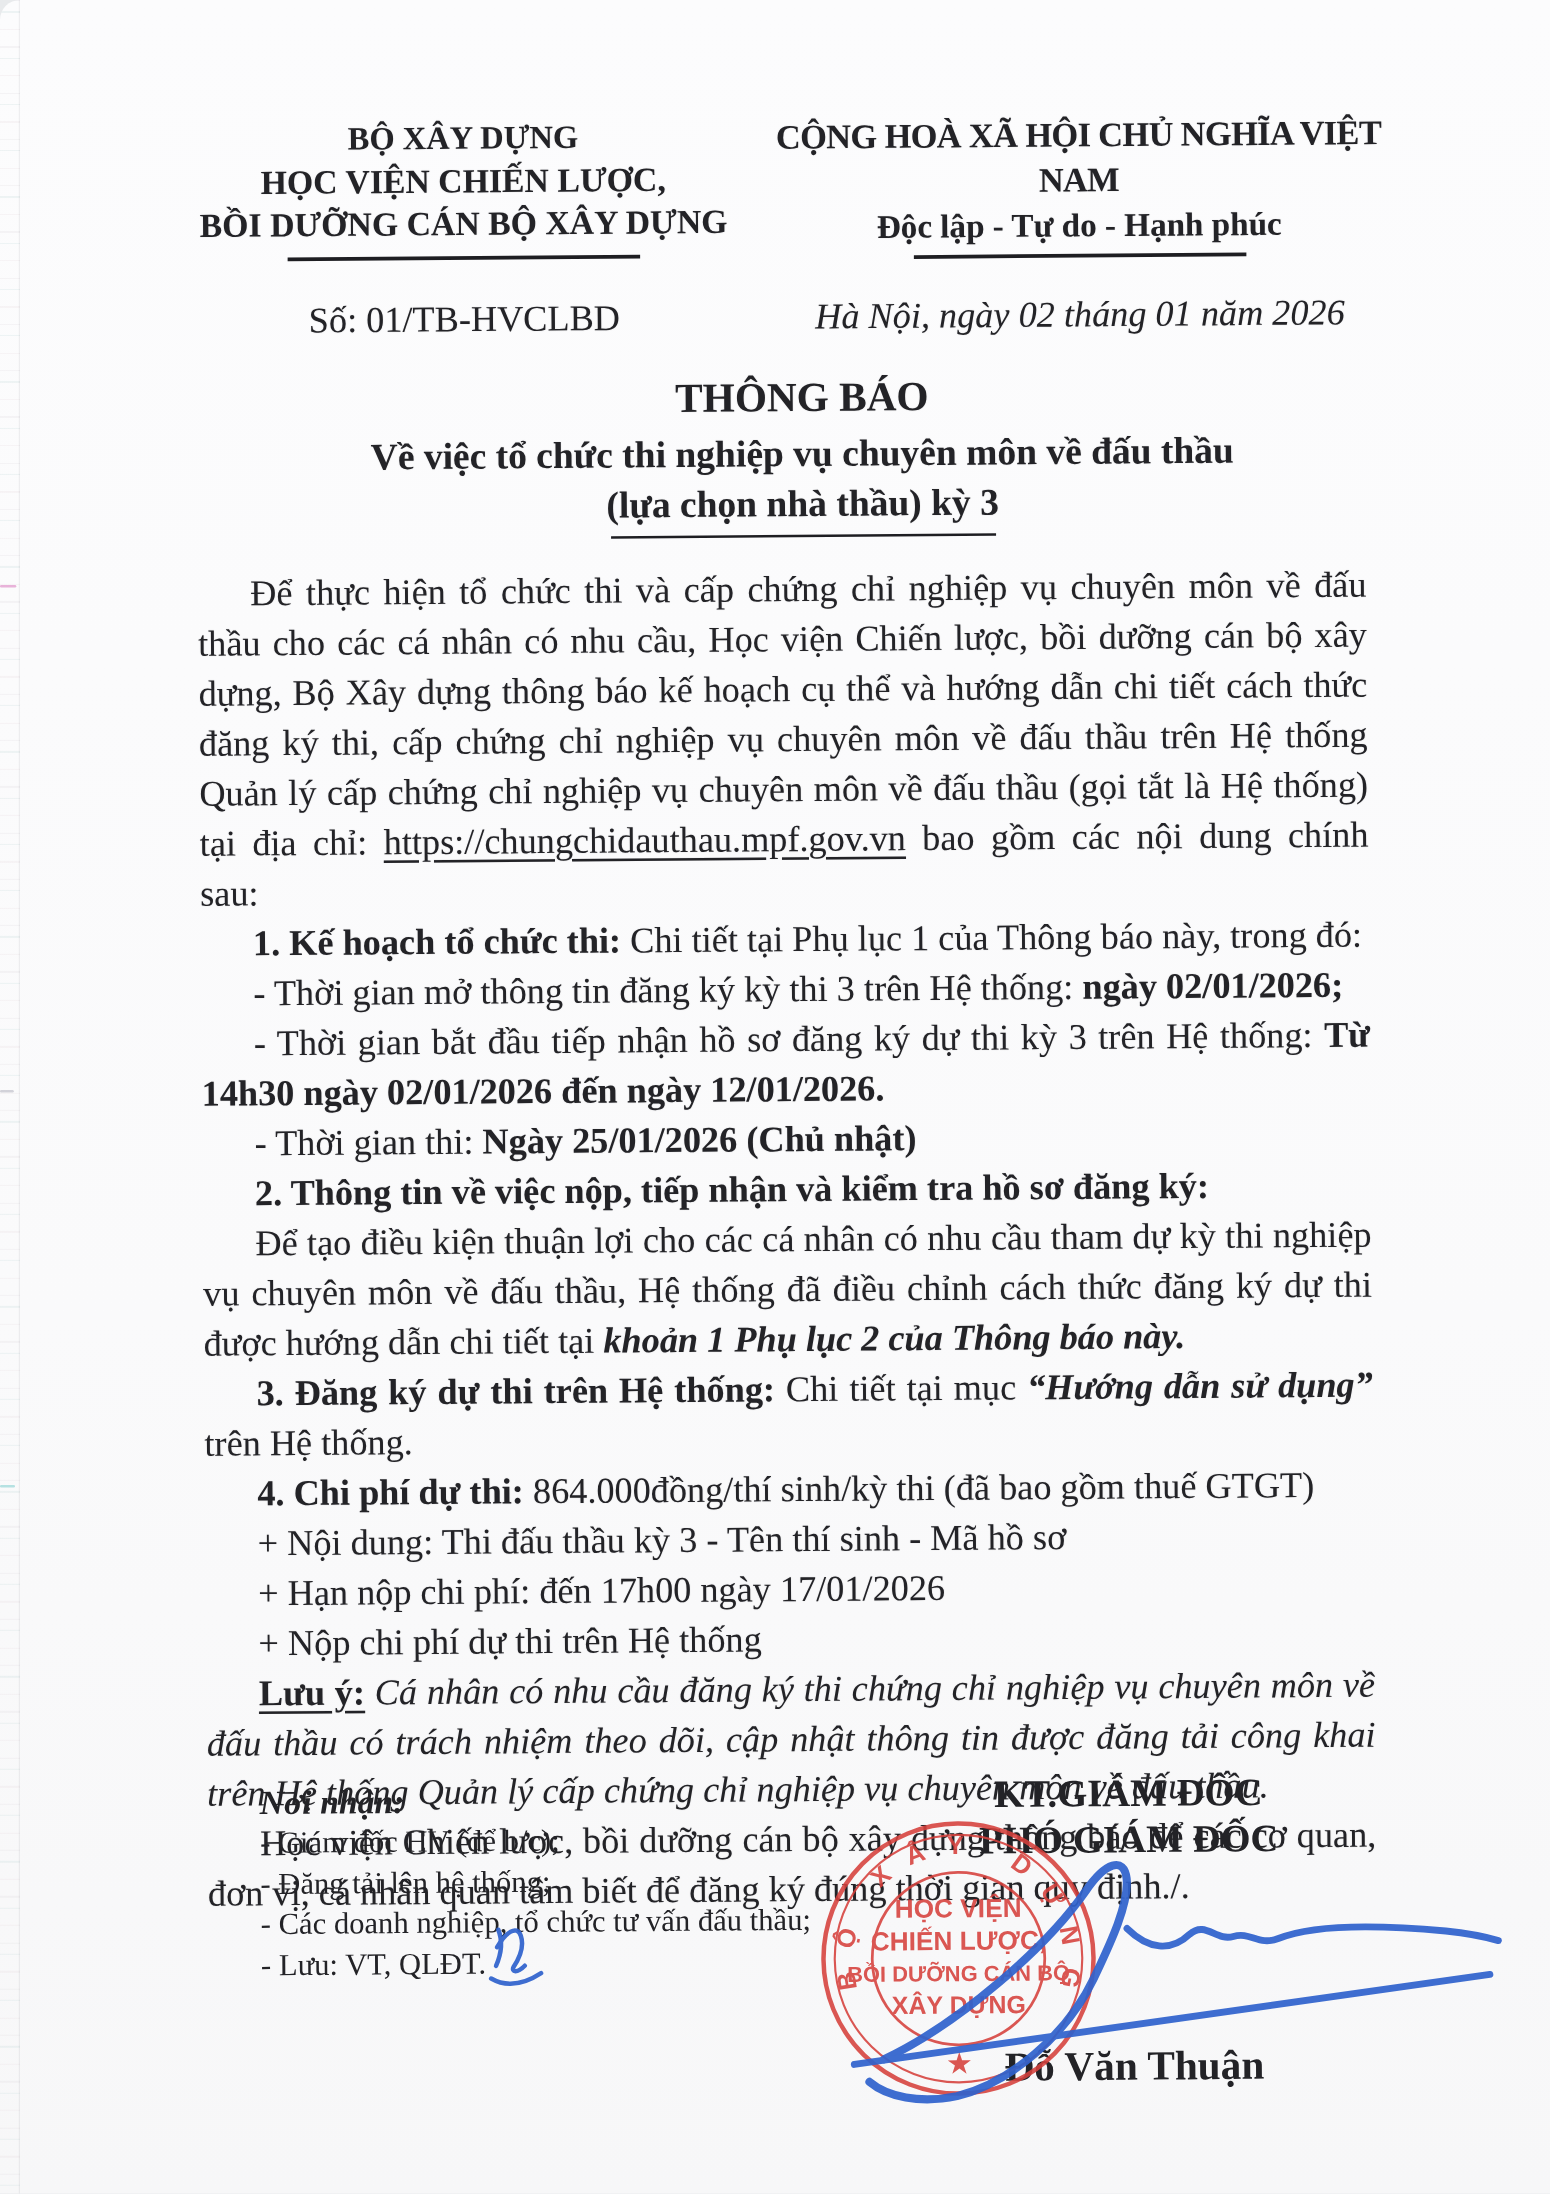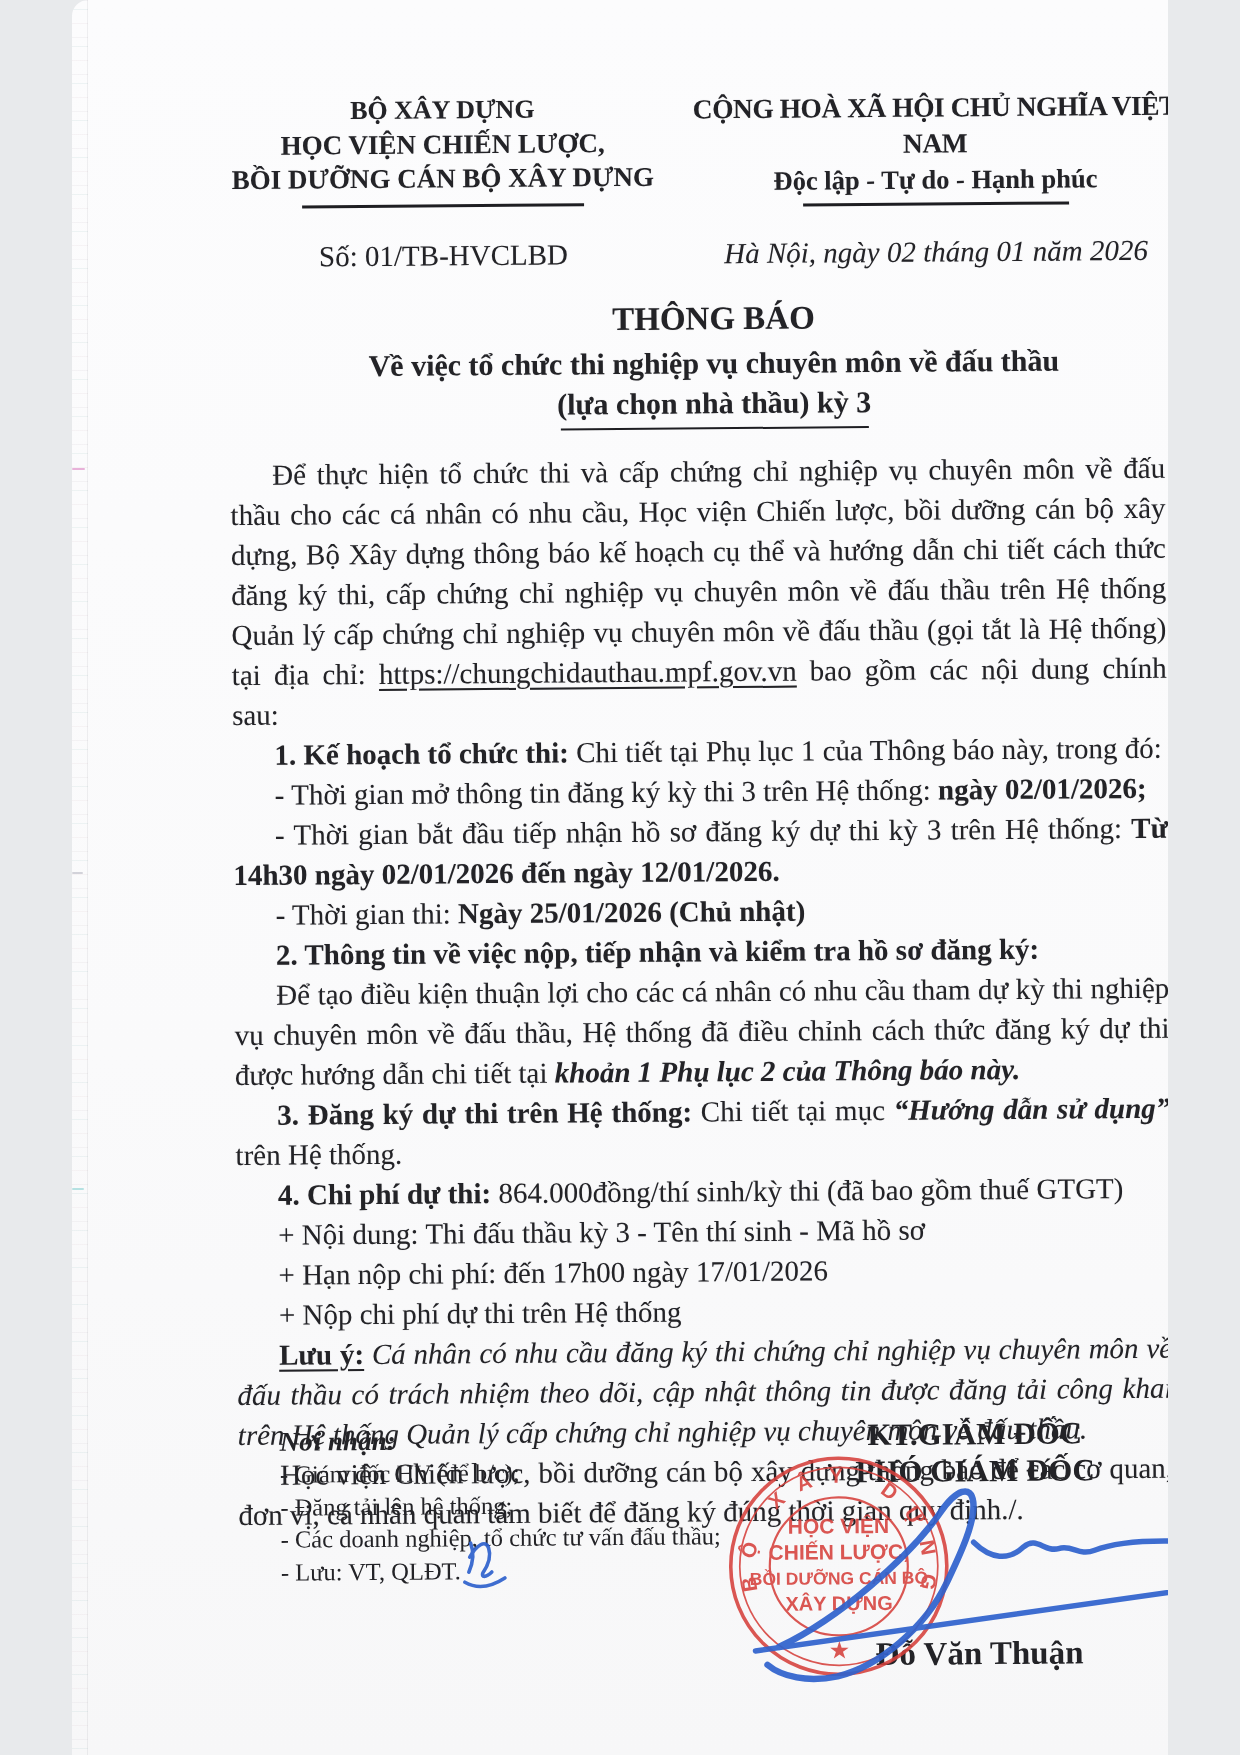--- a/index.html
+++ b/index.html
@@ -1,17 +1,17 @@
 <!DOCTYPE html>
 <html><head>
 <meta charset="utf-8">
 <style>
   html,body{margin:0;padding:0;background:#e8eaec;}
   .page{
-    position:relative;width:1096px;height:1755px;margin:0 auto;
+    position:relative;width:1240px;height:1755px;margin:0 auto;
     background:linear-gradient(180deg,#fcfcfd 0%,#fafafb 60%,#f7f7f8 100%);
     border-radius:16px 0 0 0;overflow:hidden;
     font-family:"Liberation Serif","DejaVu Serif",serif;
     color:#232327;
   }
   
   .edge{position:absolute;left:0;top:0;width:15px;height:100%;
     background:repeating-linear-gradient(180deg,
       rgba(190,180,190,.12) 0 1px, transparent 1px 9px,
       rgba(150,190,190,.14) 9px 10px, transparent 10px 23px,

